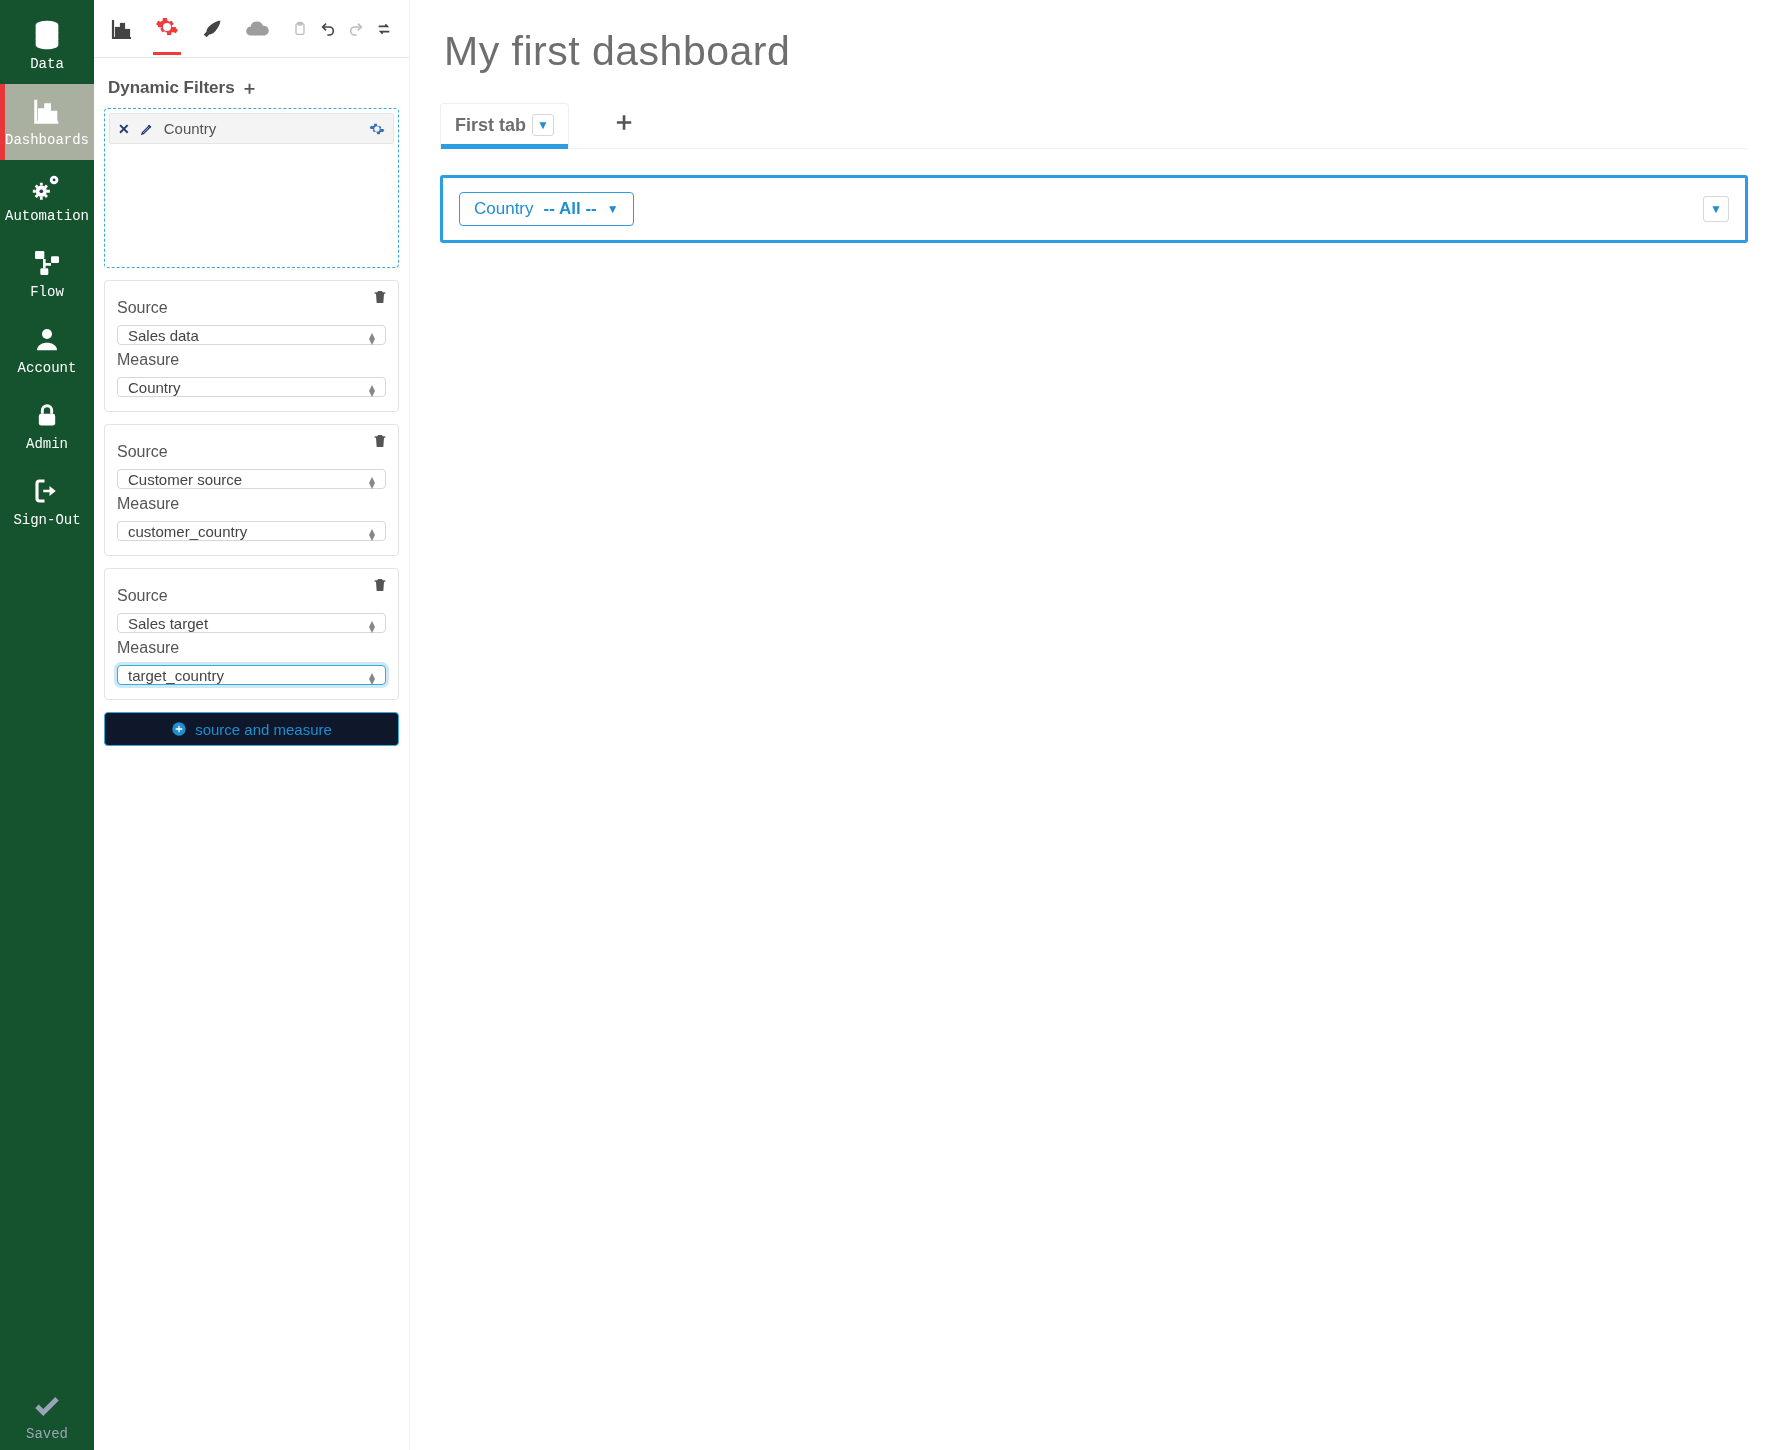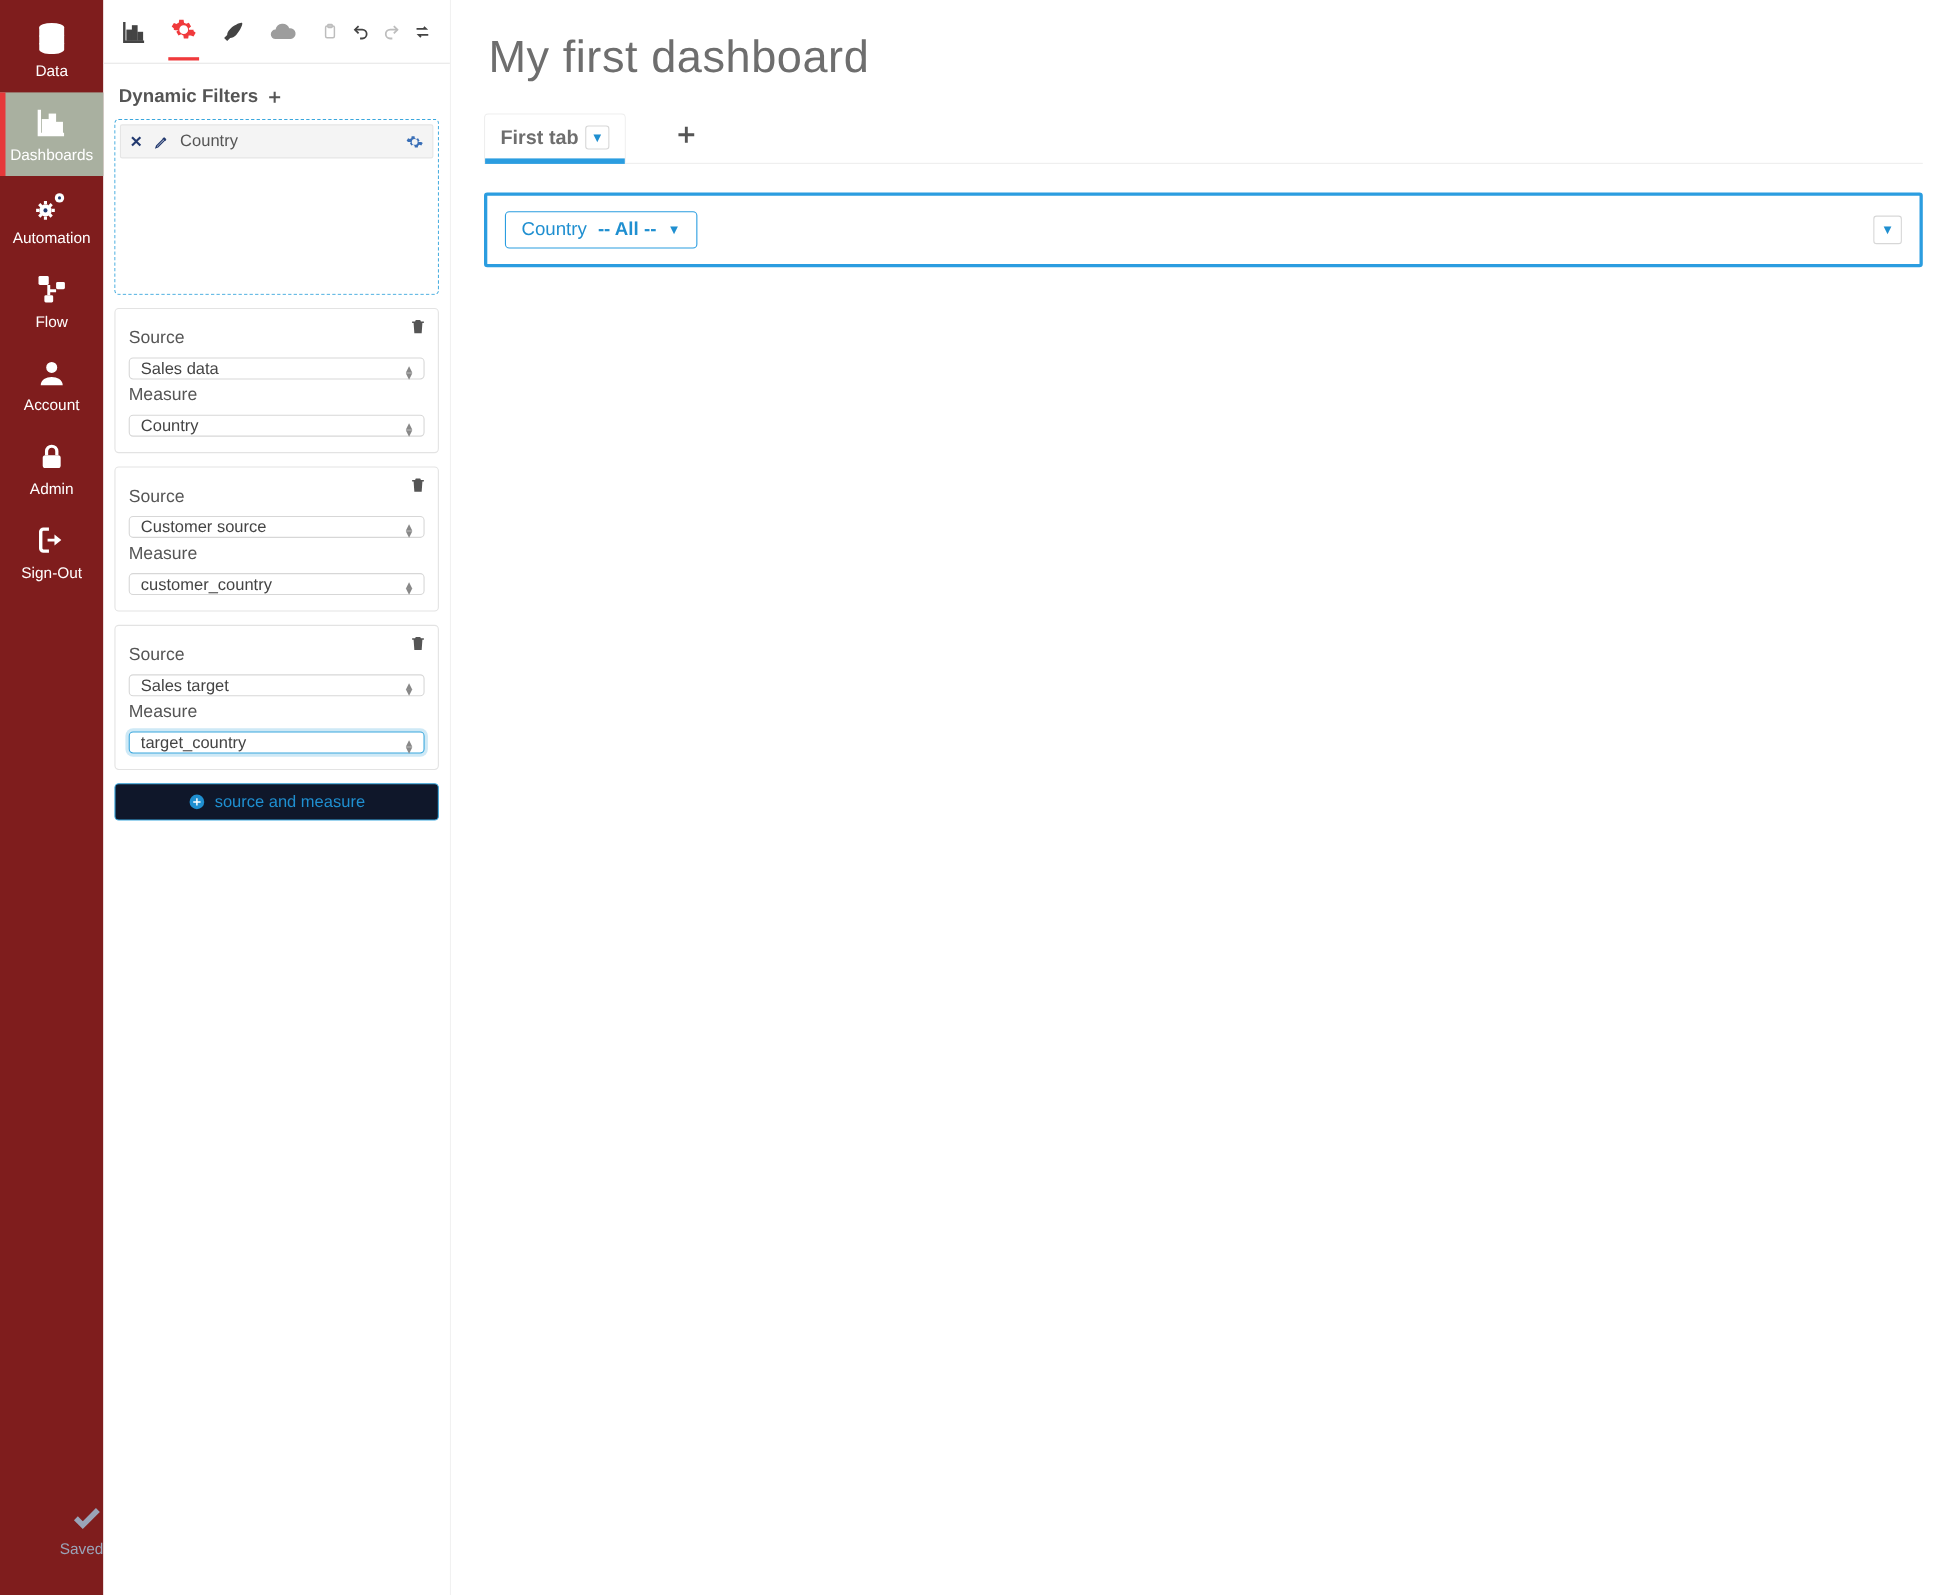--- a/index.html
+++ b/index.html
@@ -1,34 +1,35 @@
 <!DOCTYPE html>
 <html><head>
 <meta charset="utf-8">
 <style>
 * { box-sizing: border-box; margin: 0; padding: 0; }
 html, body { height: 100%; font-family: -apple-system, "Helvetica Neue", Helvetica, Arial, sans-serif; font-size: 14px; color: #333; }
 body { display: flex; height: 100vh; background: #fff; overflow: hidden; }
 
 
 .rail {
-  width: 94px; flex: 0 0 94px; background: #7f1d1d; color: #fff;
+  width: 94px; flex: 0 0 94px; background: #14532d; color: #fff;
   display: flex; flex-direction: column; align-items: stretch;
   padding-top: 8px;
+  font-family: Liberation Mono, monospace;
 }
 .rail-item {
   display: flex; flex-direction: column; align-items: center; justify-content: center;
   padding: 10px 0 12px; cursor: pointer; font-size: 14px;
   color: #fff; position: relative;
 }
 .rail-item .ico { height: 34px; display:flex; align-items:center; justify-content:center; margin-bottom:4px; }
 .rail-item.active { background: #a9b0a0; }
 .rail-item.active::before { content:""; position:absolute; left:0; top:0; bottom:0; width:5px; background:#e6383a; }
 .rail-spacer { flex:1; }
-.rail-saved { color:#9aa4b8; padding-bottom:34px;align-items:flex-end; }
+.rail-saved { color:#9aa4b8; padding-bottom:8px; }
 .rail-saved .ico svg { color:#9aa4b8; }
 
 
 .config-col {
   width: 316px; flex:0 0 316px; border-right:1px solid #f1f1f1;
   display:flex; flex-direction:column; background:#fff;
 }
 .toolstrip {
   height:58px; display:flex; align-items:center; gap:18px;
   padding:0 14px; border-bottom:1px solid #e7e7e7;

